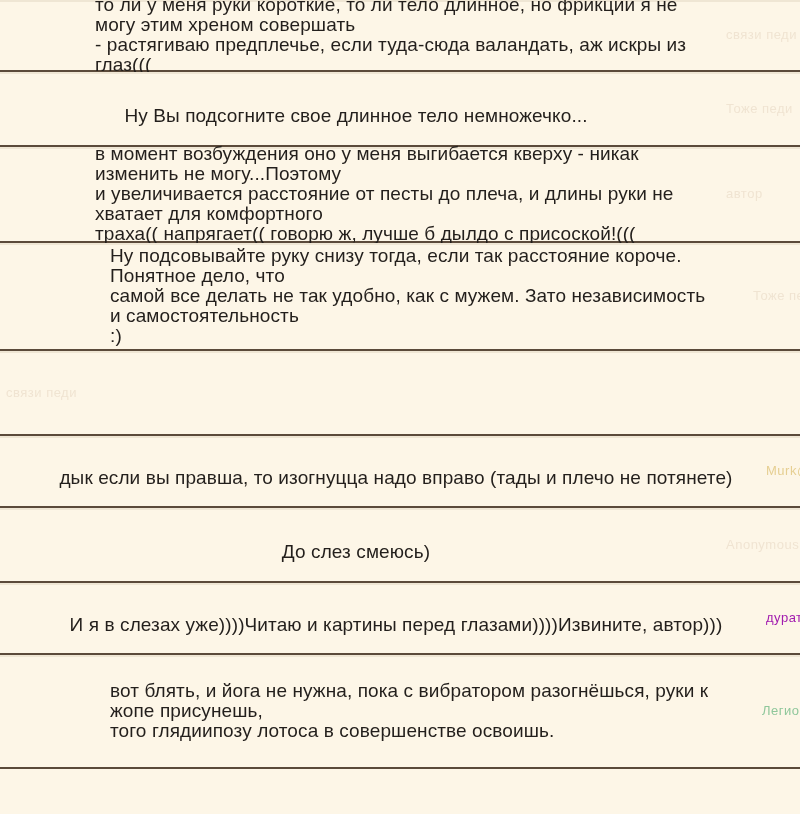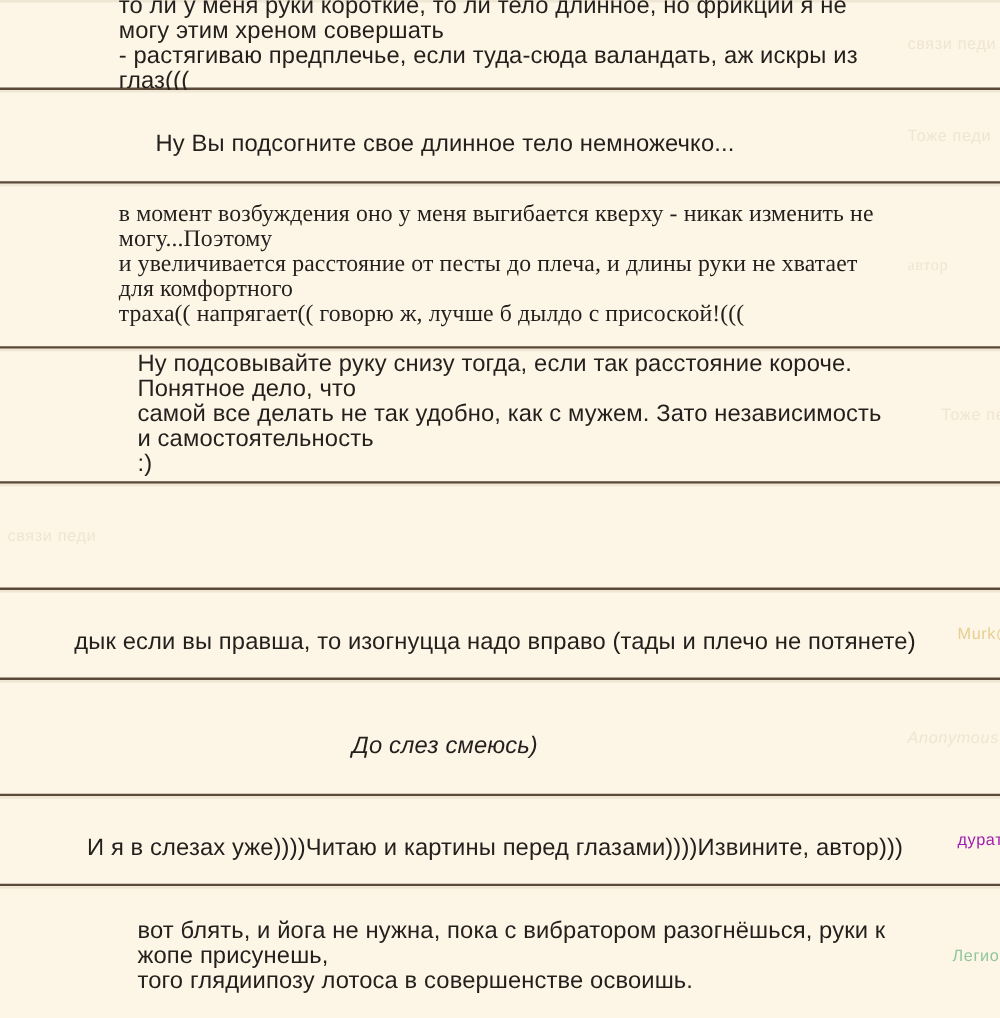--- a/index.html
+++ b/index.html
@@ -80,40 +80,40 @@
 <div id="thread">
     <div class="post" style="height: 72px;">
       <div class="post-body align-left">то ли у меня руки короткие, то ли тело длинное, но фрикции я не могу этим хреном совершать
 - растягиваю предплечье, если туда-сюда валандать, аж искры из глаз(((</div>
       <div class="post-author author-stars author-faded">связи педи</div>
     </div>
     <div class="post" style="height: 75px;">
       <div class="post-body align-center">Ну Вы подсогните свое длинное тело немножечко...</div>
       <div class="post-author author-stars author-faded">Тоже педи</div>
     </div>
-    <div class="post" style="height: 132px; font-family: Liberation Serif, serif;">
+    <div class="post" style="height: 96px;">
       <div class="post-body align-left">в момент возбуждения оно у меня выгибается кверху - никак изменить не могу...Поэтому
 и увеличивается расстояние от песты до плеча, и длины руки не хватает для комфортного
 траха(( напрягает(( говорю ж, лучше б дылдо с присоской!(((</div>
       <div class="post-author author-stars author-faded">автор</div>
     </div>
     <div class="post" style="height: 108px; gap: 27px;">
       <div class="post-body align-left2">Ну подсовывайте руку снизу тогда, если так расстояние короче. Понятное дело, что
 самой все делать не так удобно, как с мужем. Зато независимость и самостоятельность
 :)</div>
       <div class="post-author author-stars author-faded">Тоже педи</div>
     </div>
     <div class="post" style="height: 85px;">
       <div class="post-author author-stars author-faded">связи педи</div>
     </div>
     <div class="post" style="height: 72px; padding-left: 40px;">
       <div class="post-body align-center">дык если вы правша, то изогнуцца надо вправо (тады и плечо не потянете)</div>
       <div class="post-author author-stars author-gold">Murk@ **</div>
     </div>
-    <div class="post" style="height: 93px; font-style: italic;">
+    <div class="post" style="height: 75px;">
       <div class="post-body align-center">До слез смеюсь)</div>
       <div class="post-author author-stars author-faded">Anonymous</div>
     </div>
     <div class="post" style="height: 72px; padding-left: 40px;">
       <div class="post-body align-center">И я в слезах уже))))Читаю и картины перед глазами))))Извините, автор)))</div>
       <div class="post-author author-stars author-green">дуратино **</div>
     </div>
     <div class="post" style="height: 114px; gap: 36px;">
       <div class="post-body align-left2">вот блять, и йога не нужна, пока с вибратором разогнёшься, руки к жопе присунешь,
 того глядиипозу лотоса в совершенстве освоишь.</div>

